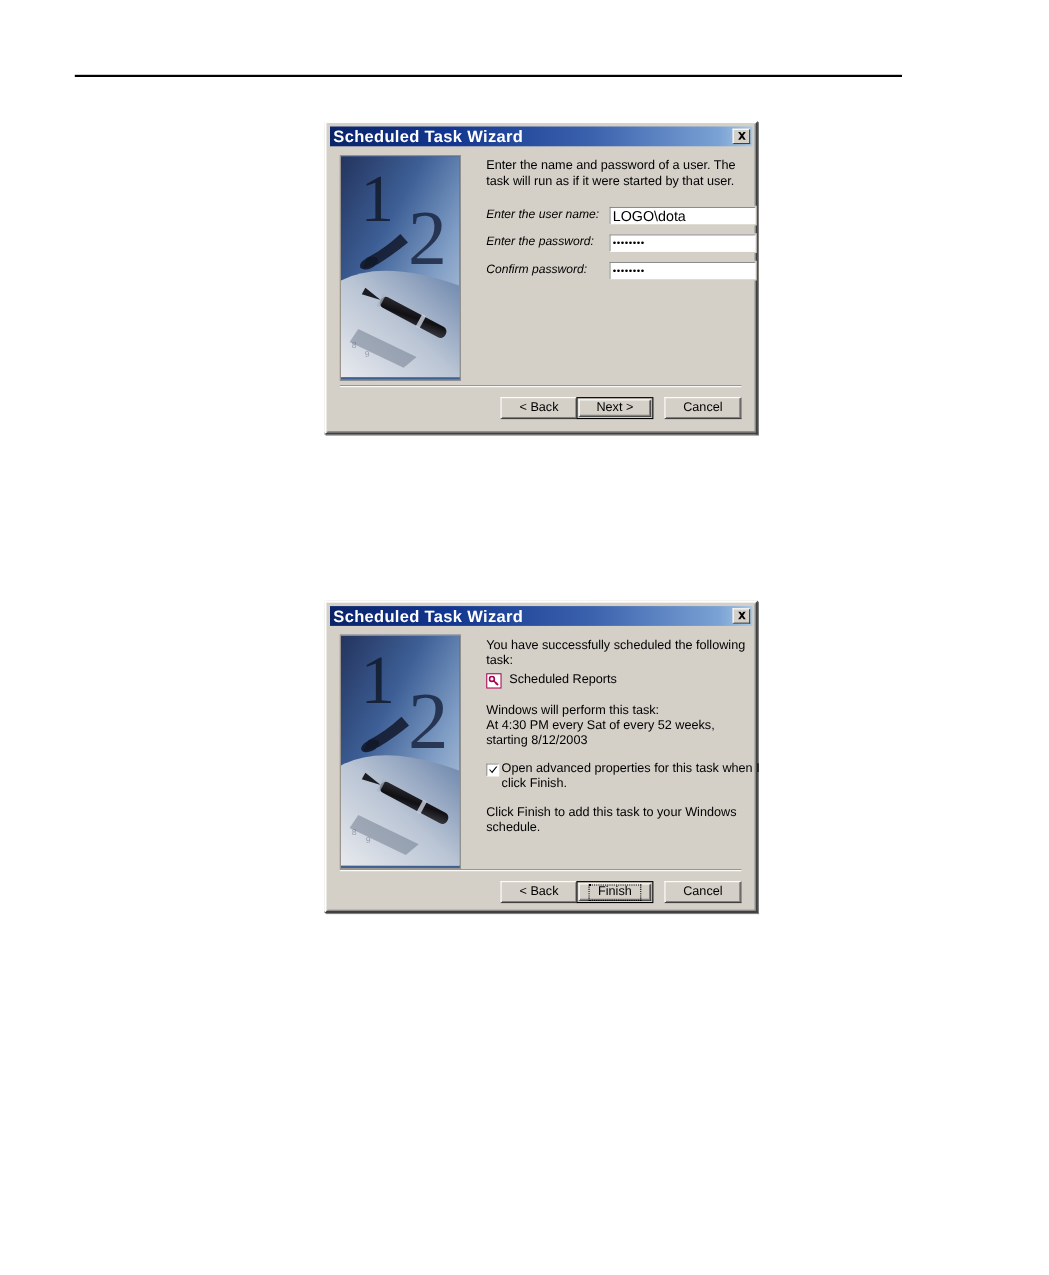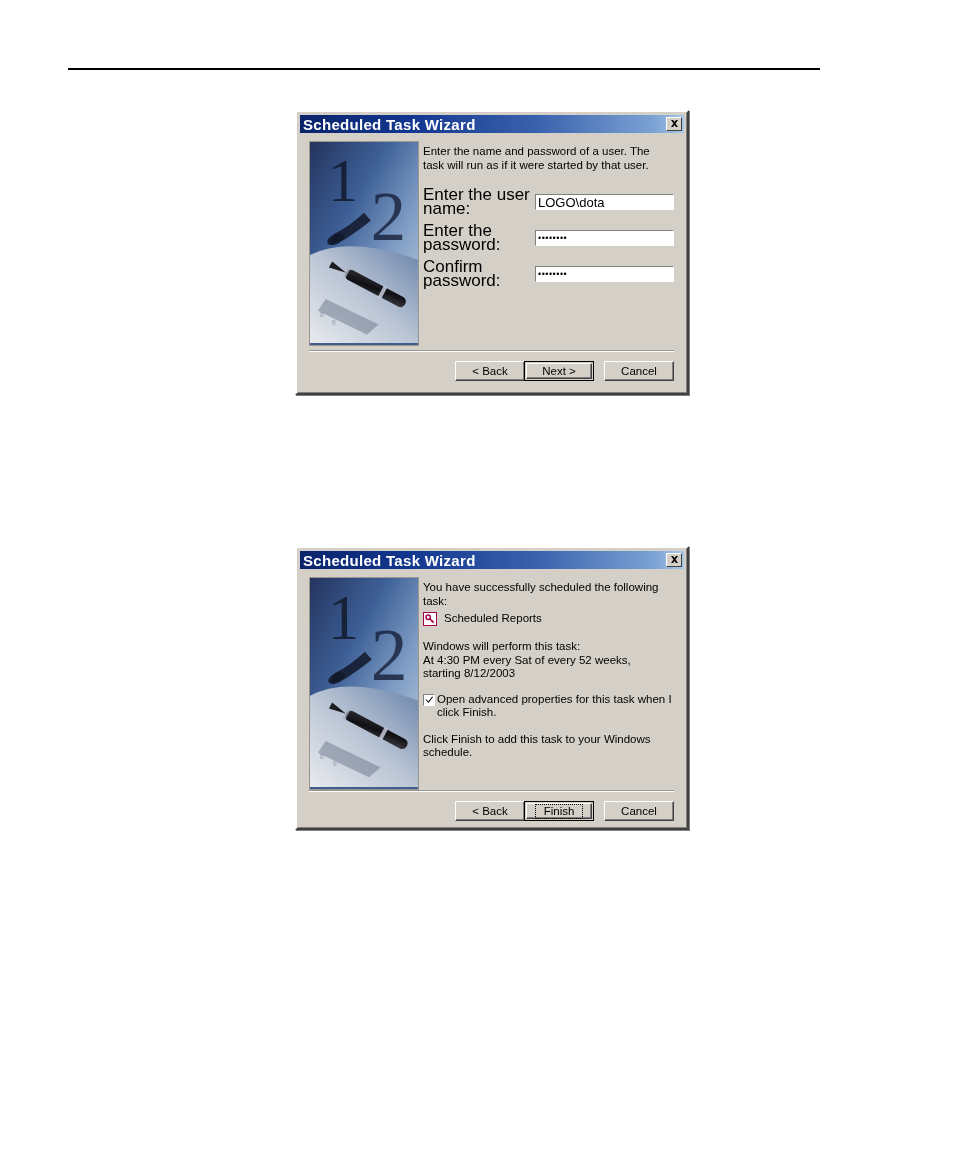--- a/index.html
+++ b/index.html
@@ -104,38 +104,39 @@
     box-sizing: border-box;
     position: relative;
     overflow: hidden;
     background: #3e5f8f;
   }
   .art-canvas { position: absolute; inset: 0; }
 
   
   .pane {
     flex: 1 1 auto;
-    padding-left: 4px;
+    padding-left: 23px;
     padding-top: 4px;
     font-size: 11.5px;
     color: #000000;
     line-height: 13.5px;
   }
   .intro-text { margin: 0 0 16px 0; width: 245px; }
 
   
   .form-row {
     display: flex;
     align-items: center;
     margin-bottom: 9px;
   }
   .form-label {
     width: 112px;
     flex: 0 0 auto;
-    font-size: 17px;
+    font-size: 11px;
+    font-style: italic;
   }
   .textfield {
     flex: 1 1 auto;
     height: 16px;
     background: #ffffff;
     border-top: 1px solid #808080;
     border-left: 1px solid #808080;
     border-right: 1px solid #ffffff;
     border-bottom: 1px solid #ffffff;
     outline: 1px solid #d4d0c8;

